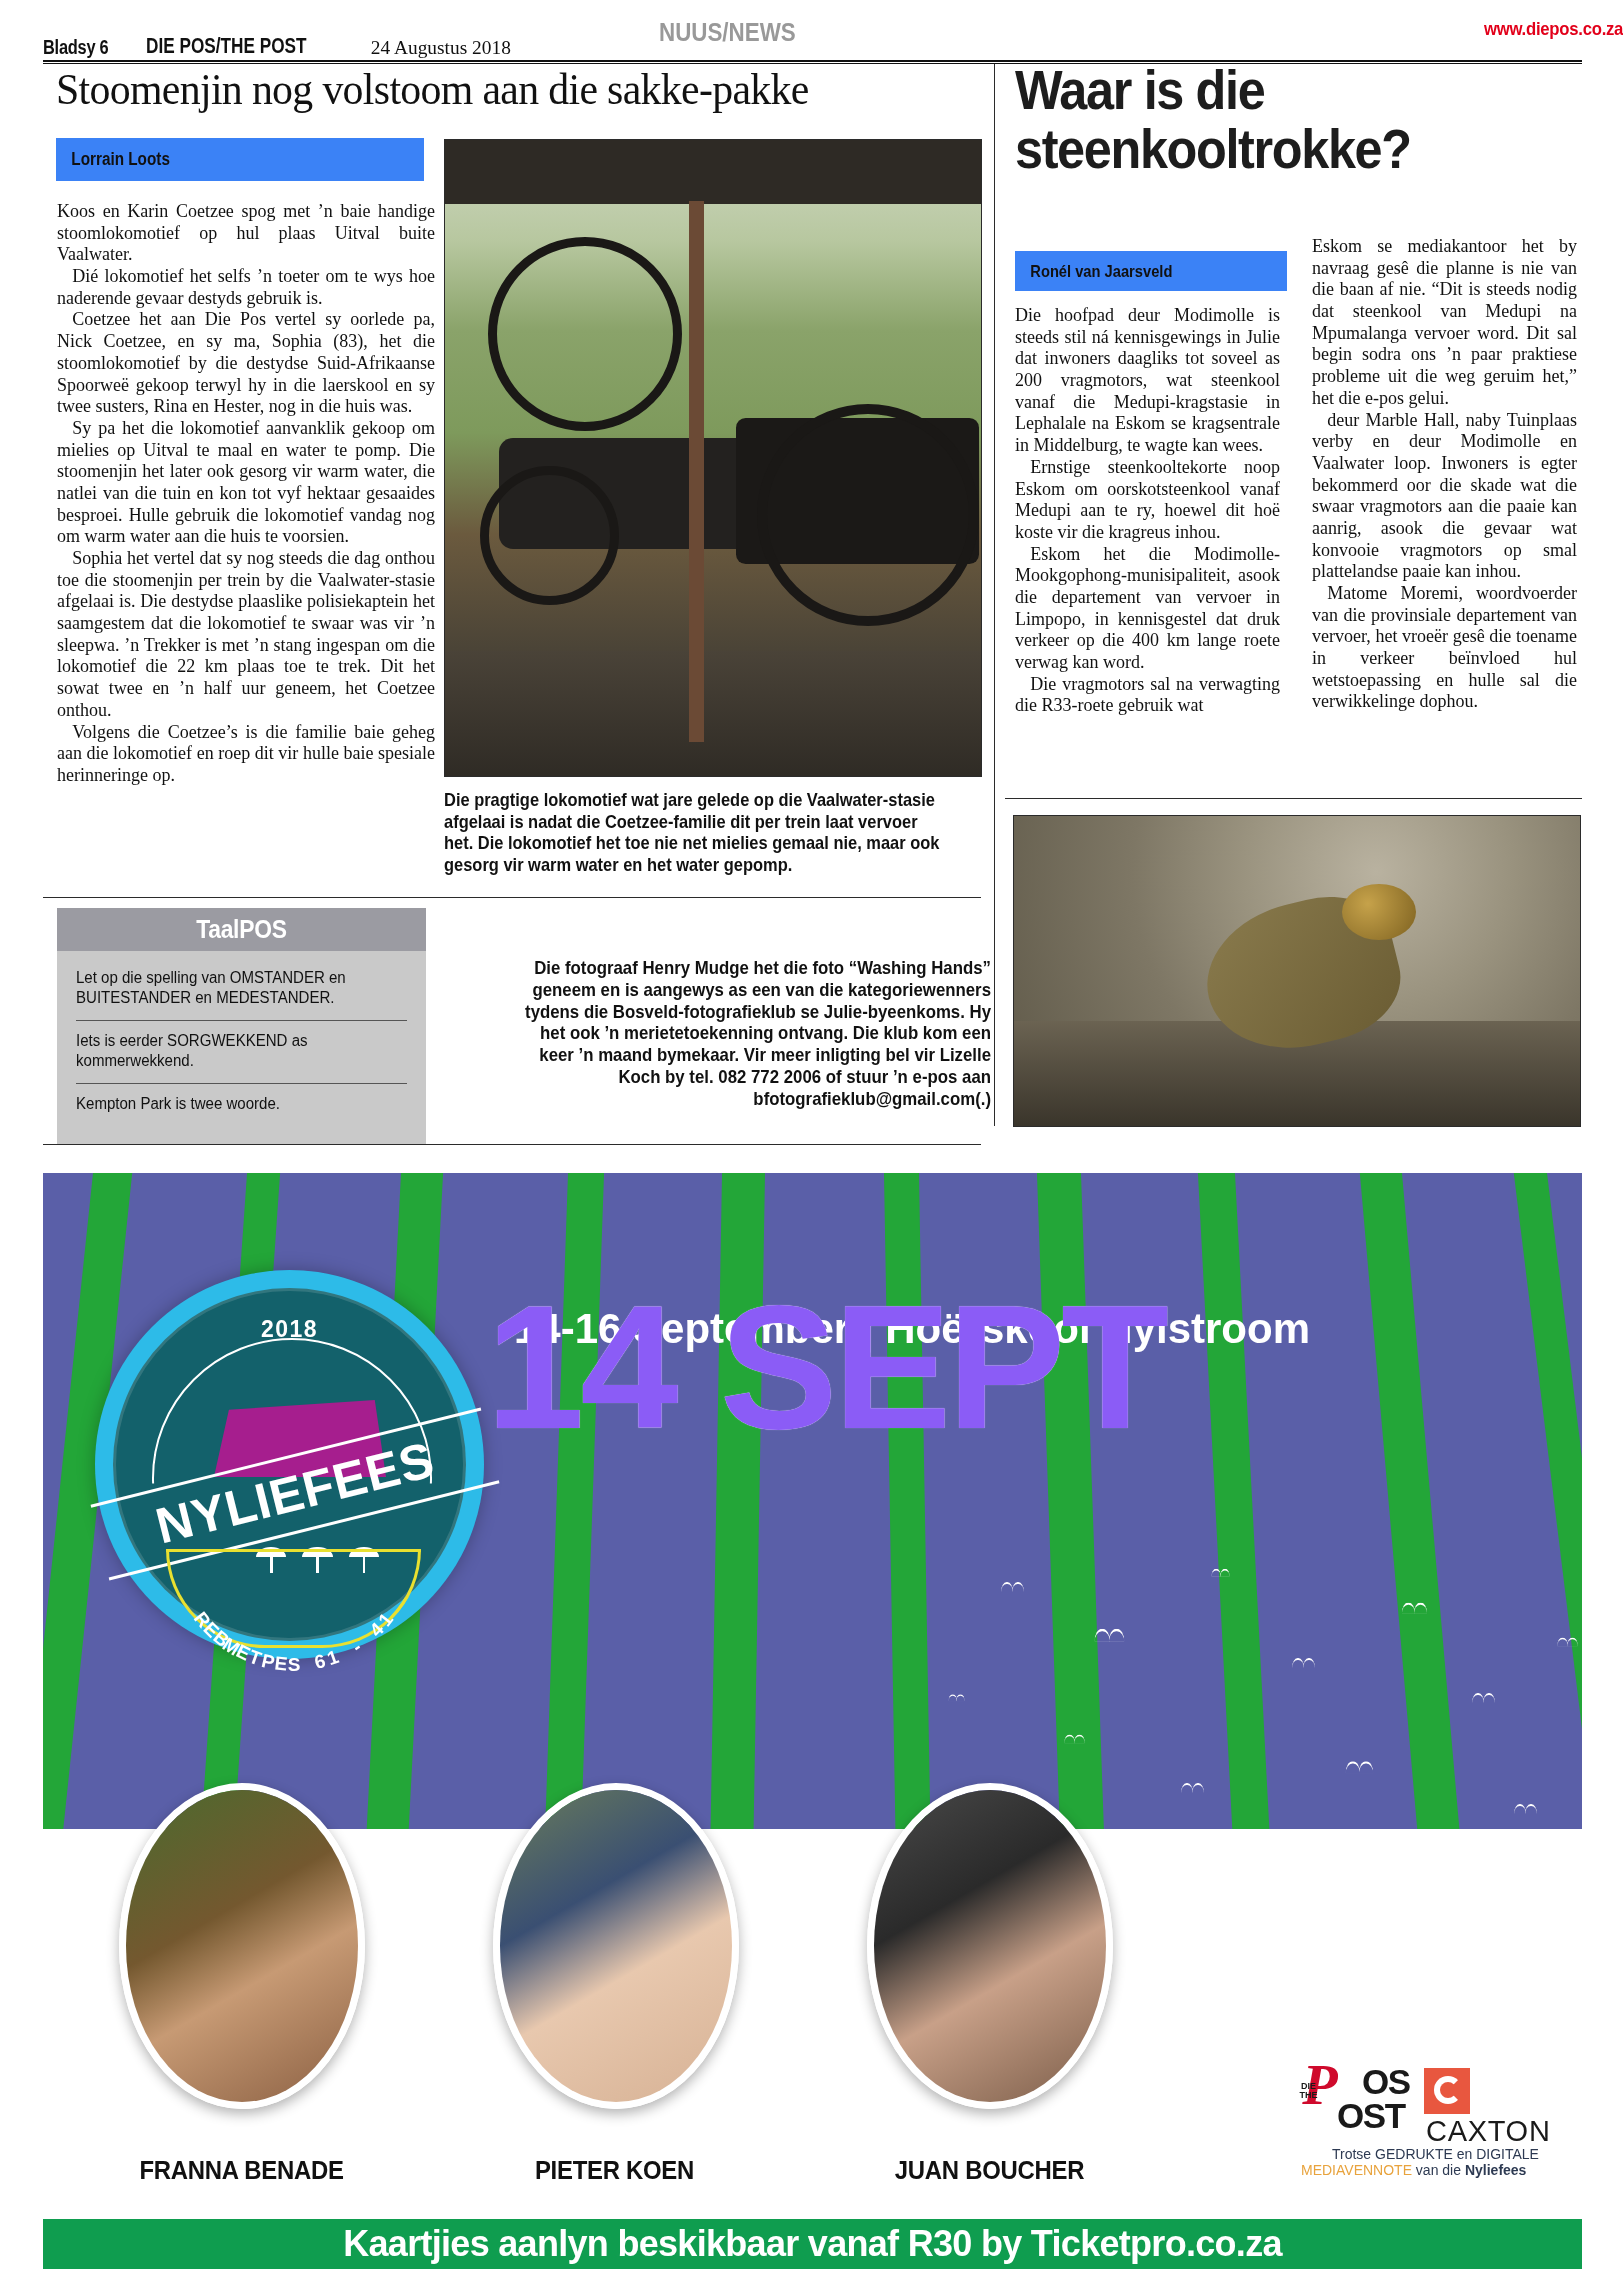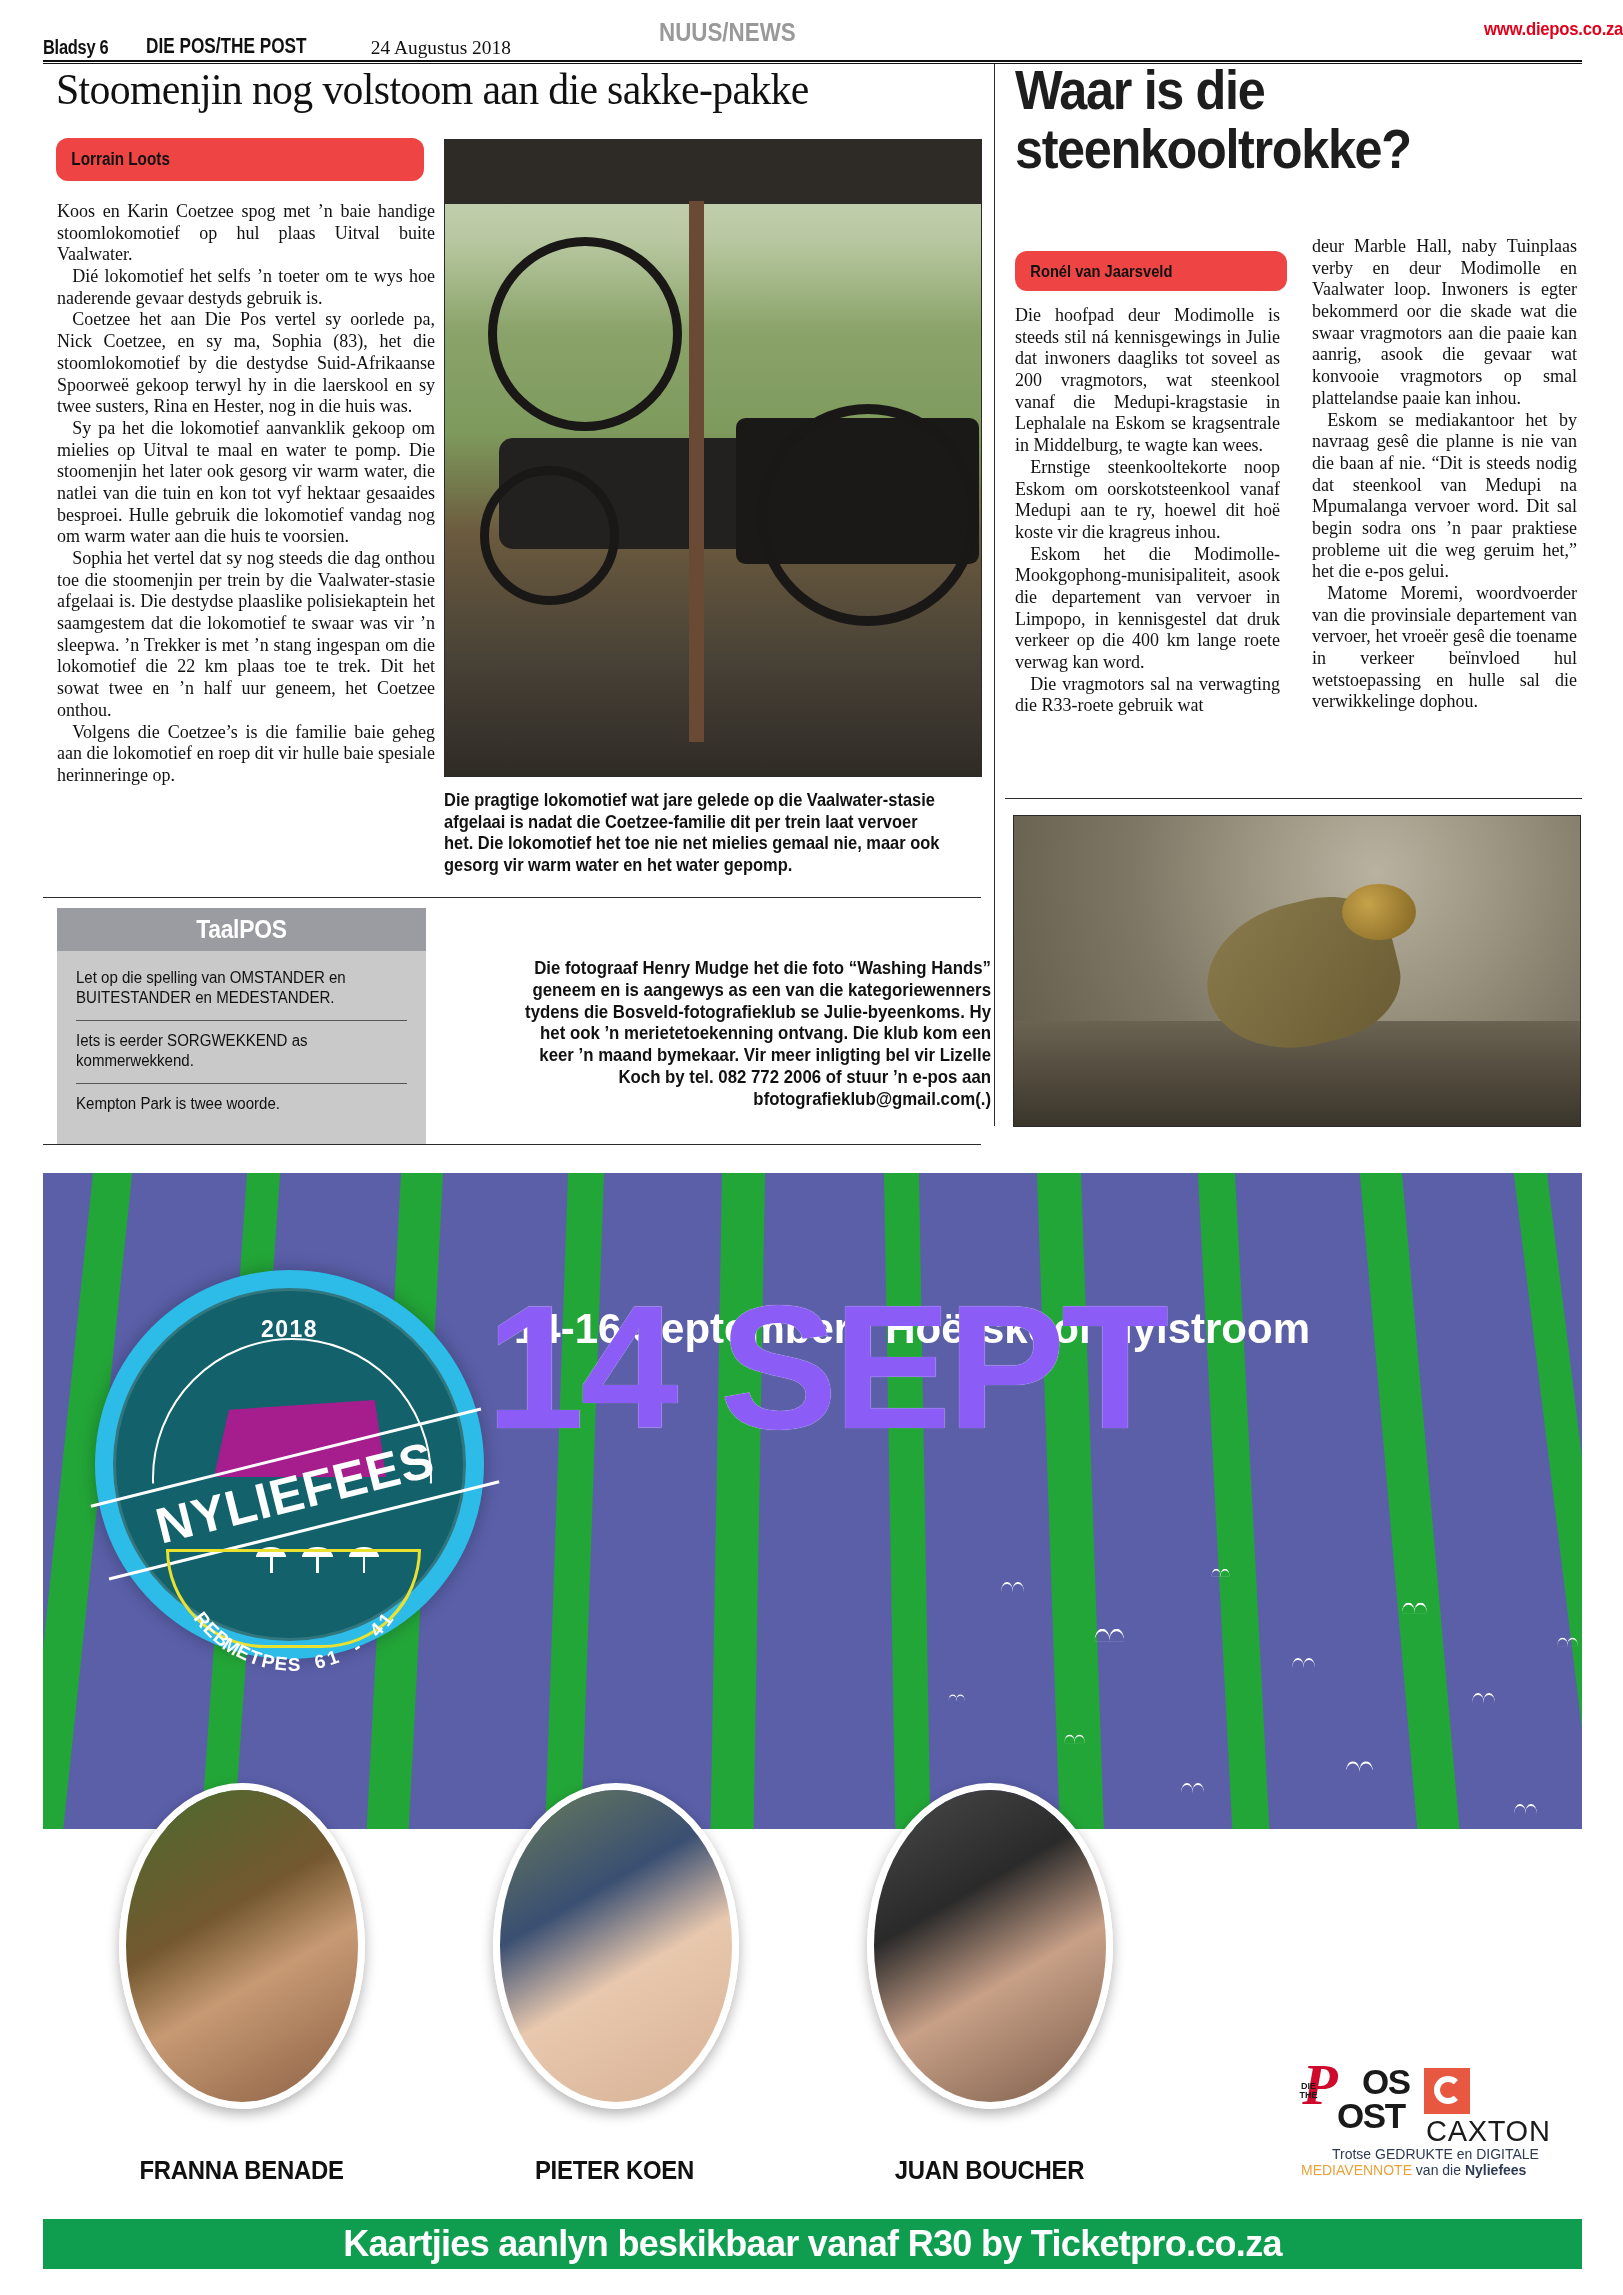--- a/index.html
+++ b/index.html
@@ -65,21 +65,21 @@
   }
 
   
   .a1-head {
     position:absolute; left:56px; top:68px; width:930px;
     font-family:"Liberation Serif", serif; font-weight:400; font-size:44px;
     line-height:1.0; color:#111; letter-spacing:-0.7px;
     transform: scaleX(0.95); transform-origin:left top; white-space:nowrap;
   }
   .byline-box {
-    position:absolute; background:#ef4444; display:flex; align-items:center;border-radius:12px;
+    position:absolute; background:#3b82f6; display:flex; align-items:center;
   }
   .byline-box .bl {
     font-family:"Liberation Sans", sans-serif; font-weight:700; font-size:18px;
     color:#111; padding-left:18px; transform:scaleX(0.85); transform-origin:left center;
     white-space:nowrap;
   }
   #byline1 { left:56px; top:138px; width:368px; height:43px; }
 
   .a1-col {
     position:absolute; left:57px; top:201px; width:378px;
@@ -459,22 +459,22 @@
   </div>
 
   <div class="a2-colL">
     <p>Die hoofpad deur Modimolle is steeds stil ná kennisgewings in Julie dat inwoners daagliks tot soveel as 200 vragmotors, wat steenkool vanaf die Medupi-kragstasie in Lephalale na Eskom se kragsentrale in Middelburg, te wagte kan wees.</p>
     <p>Ernstige steenkooltekorte noop Eskom om oorskotsteenkool vanaf Medupi aan te ry, hoewel dit hoë koste vir die kragreus inhou.</p>
     <p>Eskom het die Modimolle-Mookgophong-munisipaliteit, asook die departement van vervoer in Limpopo, in kennisgestel dat druk verkeer op die 400 km lange roete verwag kan word.</p>
     <p>Die vragmotors sal na verwagting die R33-roete gebruik wat</p>
   </div>
 
   <div class="a2-colR">
+    <p>Eskom se mediakantoor het by navraag gesê die planne is nie van die baan af nie. “Dit is steeds nodig dat steenkool van Medupi na Mpumalanga vervoer word. Dit sal begin sodra ons ’n paar praktiese probleme uit die weg geruim het,” het die e-pos gelui.</p>
     <p>deur Marble Hall, naby Tuinplaas verby en deur Modimolle en Vaalwater loop. Inwoners is egter bekommerd oor die skade wat die swaar vragmotors aan die paaie kan aanrig, asook die gevaar wat konvooie vragmotors op smal plattelandse paaie kan inhou.</p>
-    <p>Eskom se mediakantoor het by navraag gesê die planne is nie van die baan af nie. “Dit is steeds nodig dat steenkool van Medupi na Mpumalanga vervoer word. Dit sal begin sodra ons ’n paar praktiese probleme uit die weg geruim het,” het die e-pos gelui.</p>
     <p>Matome Moremi, woordvoerder van die provinsiale departement van vervoer, het vroeër gesê die toename in verkeer beïnvloed hul wetstoepassing en hulle sal die verwikkelinge dophou.</p>
   </div>
 
   <div class="photo2">
     <div class="img-fly">
       <div class="fly-ground"></div>
       <div class="fly-body"></div>
       <div class="fly-eye"></div>
     </div>
   </div>

